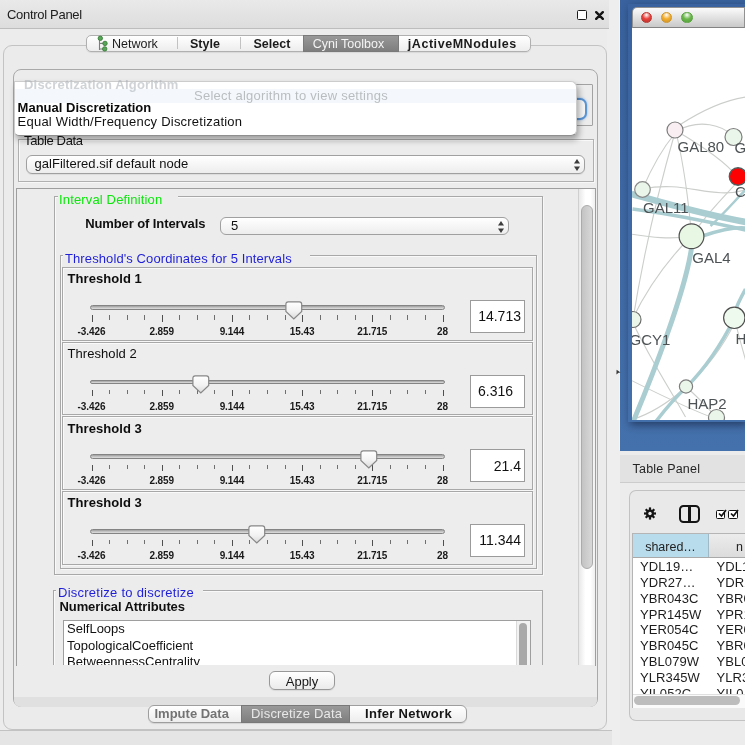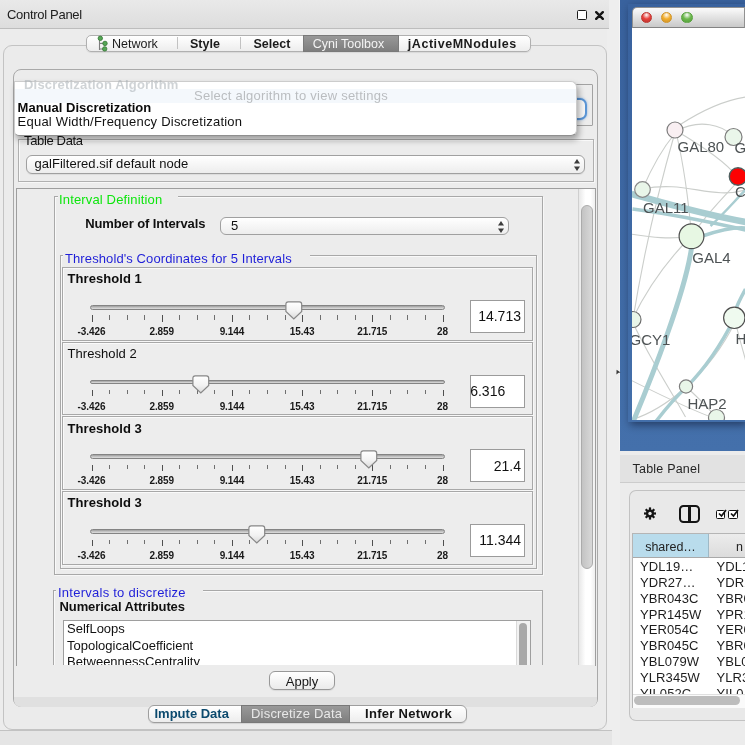--- a/index.html
+++ b/index.html
@@ -143,21 +143,21 @@
       <path d="M3.2 0.9 L14.4 0.9 Q16.7 0.9 16.7 3.2 L16.7 10.5 L8.8 18 L0.9 10.5 L0.9 3.2 Q0.9 0.9 3.2 0.9 Z" fill="url(#tg342)" stroke="#878787" stroke-width="1.2"></path>
       <defs>
         <linearGradient id="tg342" x1="0" y1="0" x2="0" y2="1">
           <stop offset="0" stop-color="#ffffff"></stop>
           <stop offset="0.55" stop-color="#f2f2f2"></stop>
           <stop offset="1" stop-color="#dadada"></stop>
         </linearGradient>
       </defs>
     </svg>
 <div class="abs" style="left:470.2px;top:374.7px;width:55.3px;height:33px;background:#ffffff;border:1px solid #9b9b9b;box-sizing:border-box;"></div>
-<div class="lbl" style="left:470.2px;top:383.8px;width:50.8px;text-align:left;font-size:14px;line-height:15px;color:#111;">6.316</div>
+<div class="lbl" style="left:470.2px;top:383.8px;width:50.8px;text-align:center;font-size:14px;line-height:15px;color:#111;">6.316</div>
 <div class="abs" style="left:62px;top:416.4px;width:470.8px;height:73.6px;border:1px solid #a8a8a8;box-sizing:border-box;background:#ededed;box-shadow:inset 1px 1px 0 rgba(255,255,255,0.7),1px 1px 0 rgba(255,255,255,0.6);"></div>
 <div class="lbl" style="left:67.6px;top:421.6px;font-size:13px;line-height:14.8px;color:#0d0d0d;font-weight:bold;letter-spacing:0.05px;">Threshold 3</div>
 <div class="abs" style="left:89.5px;top:454.4px;width:355px;height:4.8px;background:linear-gradient(#9d9d9d,#c9c9c9 60%,#dedede);border:1px solid #848484;border-radius:3px;box-sizing:border-box;"></div>
 <div class="abs" style="left:91.50px;top:464.8px;width:1px;height:6.2px;background:#4f4f4f;"></div>
     <div class="abs" style="left:109.05px;top:464.8px;width:1px;height:4.4px;background:#6f6f6f;"></div>
     <div class="abs" style="left:126.60px;top:464.8px;width:1px;height:4.4px;background:#6f6f6f;"></div>
     <div class="abs" style="left:144.15px;top:464.8px;width:1px;height:4.4px;background:#6f6f6f;"></div>
     <div class="abs" style="left:161.70px;top:464.8px;width:1px;height:6.2px;background:#4f4f4f;"></div>
     <div class="abs" style="left:179.25px;top:464.8px;width:1px;height:4.4px;background:#6f6f6f;"></div>
     <div class="abs" style="left:196.80px;top:464.8px;width:1px;height:4.4px;background:#6f6f6f;"></div>
@@ -230,35 +230,35 @@
           <stop offset="0" stop-color="#ffffff"></stop>
           <stop offset="0.55" stop-color="#f2f2f2"></stop>
           <stop offset="1" stop-color="#dadada"></stop>
         </linearGradient>
       </defs>
     </svg>
 <div class="abs" style="left:470.2px;top:524.1px;width:55.3px;height:33px;background:#ffffff;border:1px solid #9b9b9b;box-sizing:border-box;"></div>
 <div class="lbl" style="left:470.2px;top:533.2px;width:50.8px;text-align:right;font-size:14px;line-height:15px;color:#111;">11.344</div>
 <div class="abs" style="left:52.5px;top:589.6px;width:490.7px;height:76px;border:1px solid #a8a8a8;border-bottom:none;box-sizing:border-box;box-shadow:inset 1px 1px 0 rgba(255,255,255,0.7);"></div>
 <div class="abs" style="left:56px;top:588.6px;width:147px;height:3px;background:#ececec;"></div>
-<div class="lbl" style="left:58.0px;top:585.9px;font-size:13px;line-height:14.8px;color:#1f1fd8;font-weight:normal;letter-spacing:0.25px;">Intervals to discretize</div>
+<div class="lbl" style="left:58.0px;top:585.9px;font-size:13px;line-height:14.8px;color:#1f1fd8;font-weight:normal;letter-spacing:0.25px;">Discretize to discretize</div>
 <div class="lbl" style="left:59.5px;top:599.7px;font-size:13px;line-height:14.8px;color:#101010;font-weight:bold;letter-spacing:-0.1px;">Numerical Attributes</div>
 <div class="abs" style="left:62.6px;top:620px;width:468.4px;height:45.5px;background:#ffffff;border:1px solid #9e9e9e;box-sizing:border-box;overflow:hidden;"></div>
 <div class="lbl" style="left:67.0px;top:622.3px;font-size:13px;line-height:14.8px;color:#111;font-weight:normal;letter-spacing:0px;">SelfLoops</div>
 <div class="lbl" style="left:67.0px;top:638.8px;font-size:13px;line-height:14.8px;color:#111;font-weight:normal;letter-spacing:0px;">TopologicalCoefficient</div>
 <div class="lbl" style="left:67.0px;top:655.4px;font-size:13px;line-height:14.8px;color:#111;font-weight:normal;letter-spacing:0px;">BetweennessCentrality</div>
 <div class="abs" style="left:17.3px;top:665.4px;width:578px;height:4px;background:#ececec;"></div>
 <div class="abs" style="left:516px;top:620.8px;width:14.4px;height:44.7px;background:#f2f2f2;border-left:1px solid #dadada;box-sizing:border-box;"></div>
 <div class="abs" style="left:518.5px;top:622.5px;width:8.6px;height:43.4px;background:#a9a9a9;border-radius:5px 5px 0 0;"></div>
 <div class="abs" style="left:517.3px;top:665.4px;width:14px;height:4px;background:#ececec;"></div>
 <div class="abs" style="left:269px;top:671.3px;width:66.3px;height:19.1px;background:linear-gradient(#ffffff,#ebebeb);border:1px solid #989898;border-radius:6px;box-sizing:border-box;box-shadow:0 1px 1px rgba(0,0,0,0.08);"></div>
 <div class="lbl" style="left:269px;top:674.5px;width:66px;text-align:center;font-size:13px;line-height:14px;color:#161616;">Apply</div>
 <div class="abs" style="left:147.6px;top:705.4px;width:319.4px;height:17.6px;background:linear-gradient(#ffffff,#ededed);border:1px solid #9e9e9e;border-radius:6px;box-sizing:border-box;box-shadow:0 1px 1px rgba(0,0,0,0.1);"></div>
 <div class="abs" style="left:241px;top:705.4px;width:108.7px;height:17.6px;background:linear-gradient(#999999,#7f7f7f);border:1px solid #787878;box-sizing:border-box;"></div>
-<div class="lbl" style="left:154.5px;top:706.9px;font-size:13px;line-height:14.8px;color:#0c4a6e;font-weight:bold;letter-spacing:0px;">Impute Data</div>
+<div class="lbl" style="left:154.5px;top:706.9px;font-size:13px;line-height:14.8px;color:#737373;font-weight:bold;letter-spacing:0px;">Impute Data</div>
 <div class="lbl" style="left:251.0px;top:706.9px;font-size:13px;line-height:14.8px;color:#e8e8e8;font-weight:normal;letter-spacing:0.2px;">Discretize Data</div>
 <div class="lbl" style="left:365.0px;top:706.9px;font-size:13px;line-height:14.8px;color:#151515;font-weight:bold;letter-spacing:0.3px;">Infer Network</div>
 <div class="abs" style="left:619.7px;top:0;width:125.3px;height:450.5px;background:linear-gradient(#39629e,#4470ab);"></div>
 <div class="abs" style="left:619px;top:0;width:1px;height:450px;background:#f5f5f5;"></div>
 <div class="abs" style="left:628px;top:4px;width:117px;height:418px;box-shadow:2px 3px 8px rgba(0,0,20,0.45);"></div>
 <div class="abs" style="left:631.5px;top:7px;width:113.5px;height:20.5px;background:linear-gradient(#fbfbfb,#c9c9c9);border:1px solid #919191;border-bottom:1px solid #838383;border-radius:5px 0 0 0;box-sizing:border-box;"></div>
 <div class="abs" style="left:641.1px;top:11.6px;width:11.2px;height:11.2px;border-radius:50%;background:radial-gradient(circle at 50% 22%, rgba(255,255,255,0.95), #e8413c 48%, #bb342e 96%);border:0.5px solid #bb342e;box-sizing:border-box;"></div>
 <div class="abs" style="left:661.3px;top:11.6px;width:11.2px;height:11.2px;border-radius:50%;background:radial-gradient(circle at 50% 22%, rgba(255,255,255,0.95), #f2ae2e 48%, #cf9327 96%);border:0.5px solid #cf9327;box-sizing:border-box;"></div>
 <div class="abs" style="left:681.4px;top:11.6px;width:11.2px;height:11.2px;border-radius:50%;background:radial-gradient(circle at 50% 22%, rgba(255,255,255,0.95), #6cb84c 48%, #55a03c 96%);border:0.5px solid #55a03c;box-sizing:border-box;"></div>
 <div class="abs" style="left:631.5px;top:27.5px;width:113.5px;height:392.5px;background:#ffffff;overflow:hidden;"></div>

